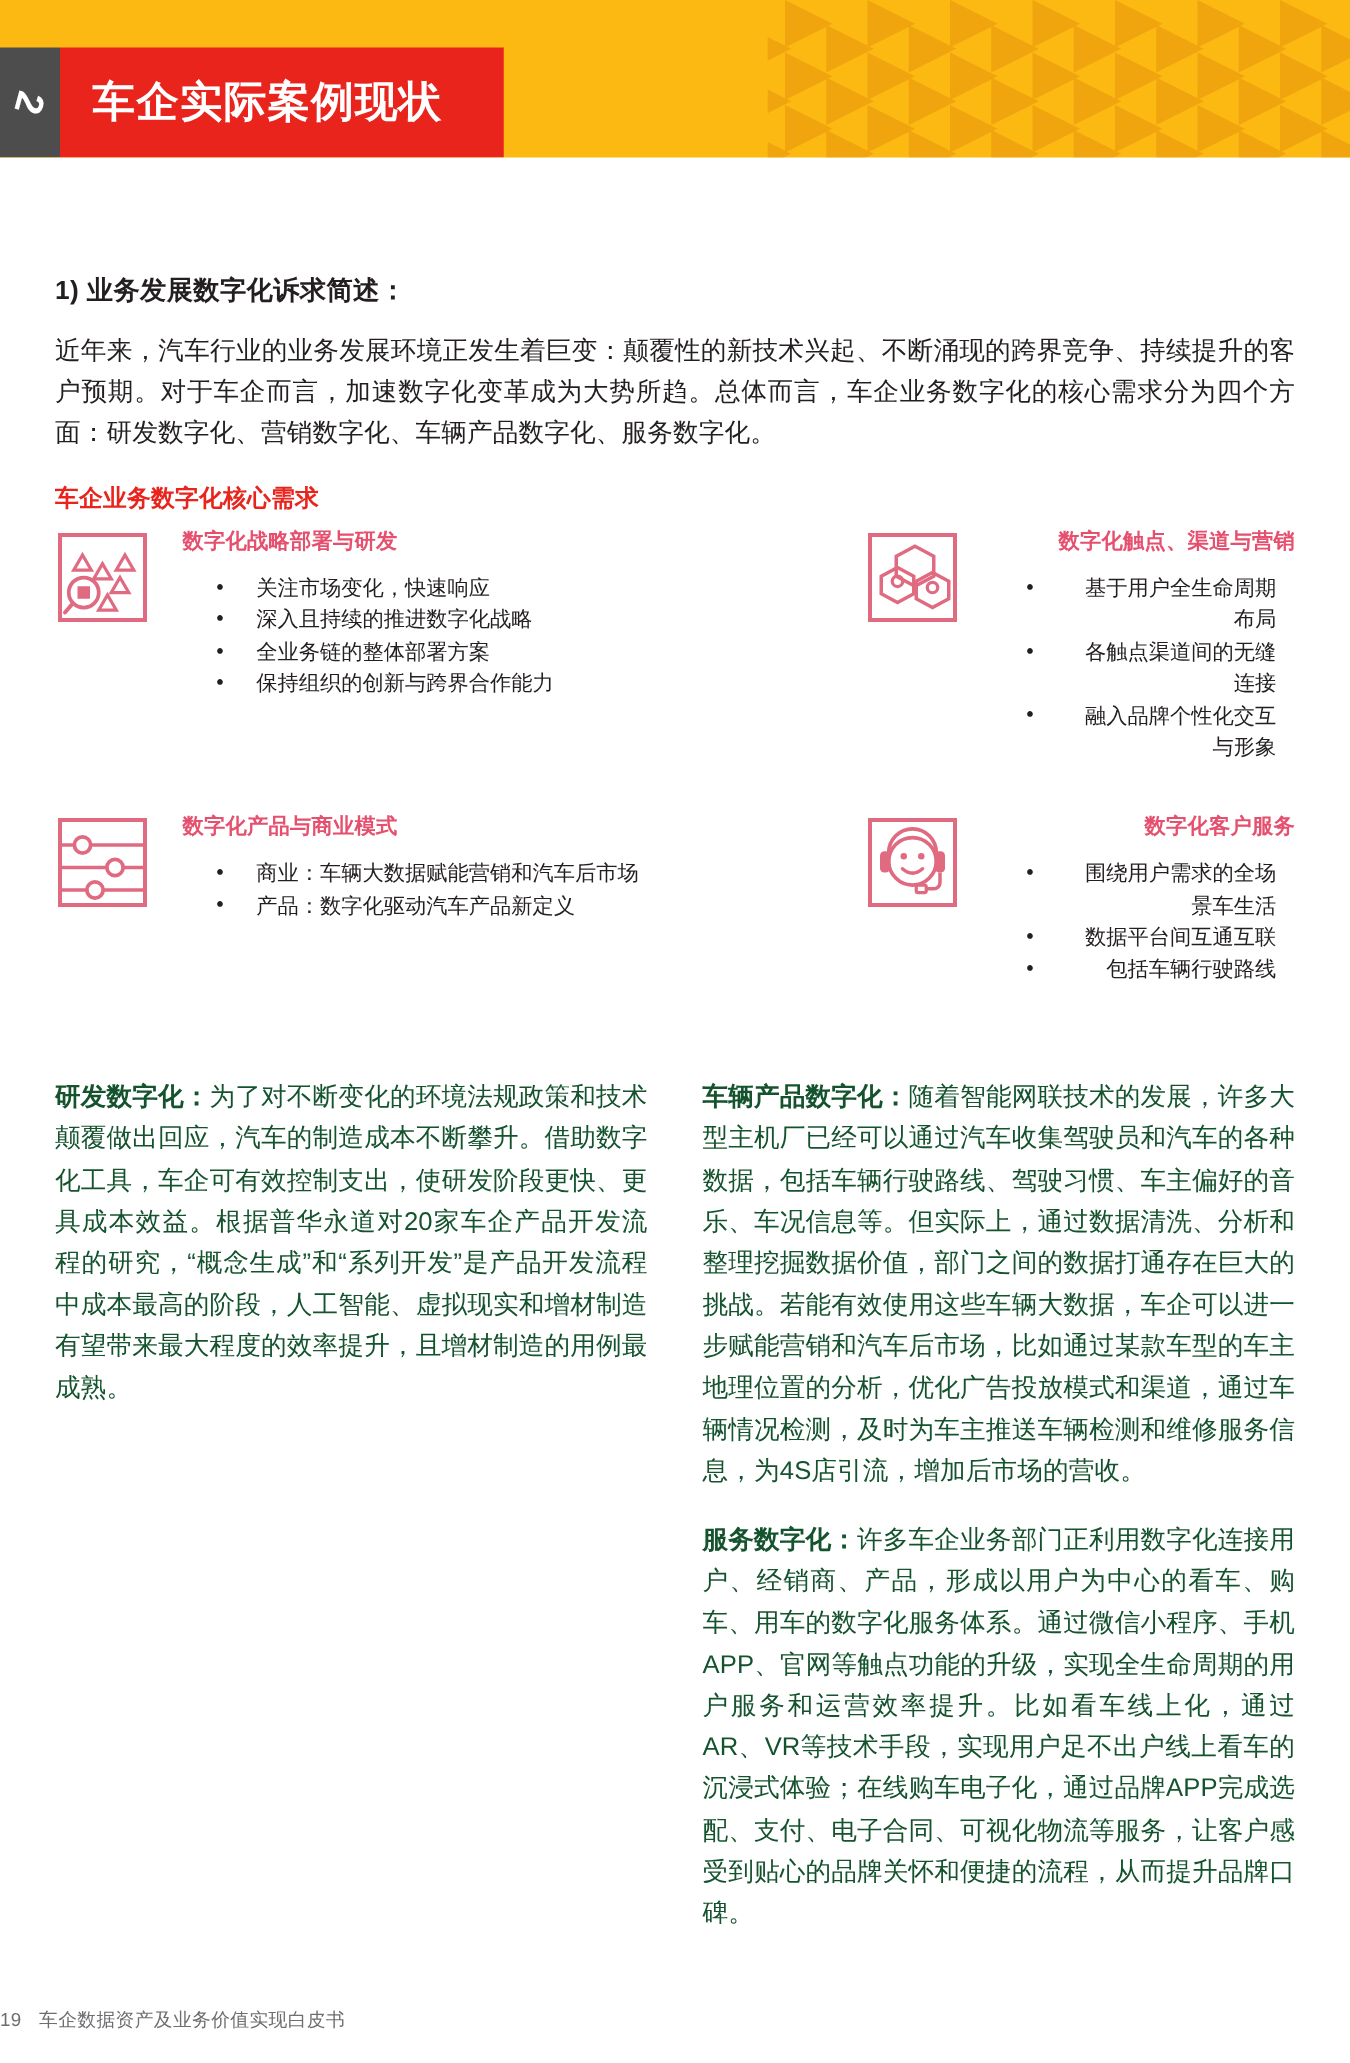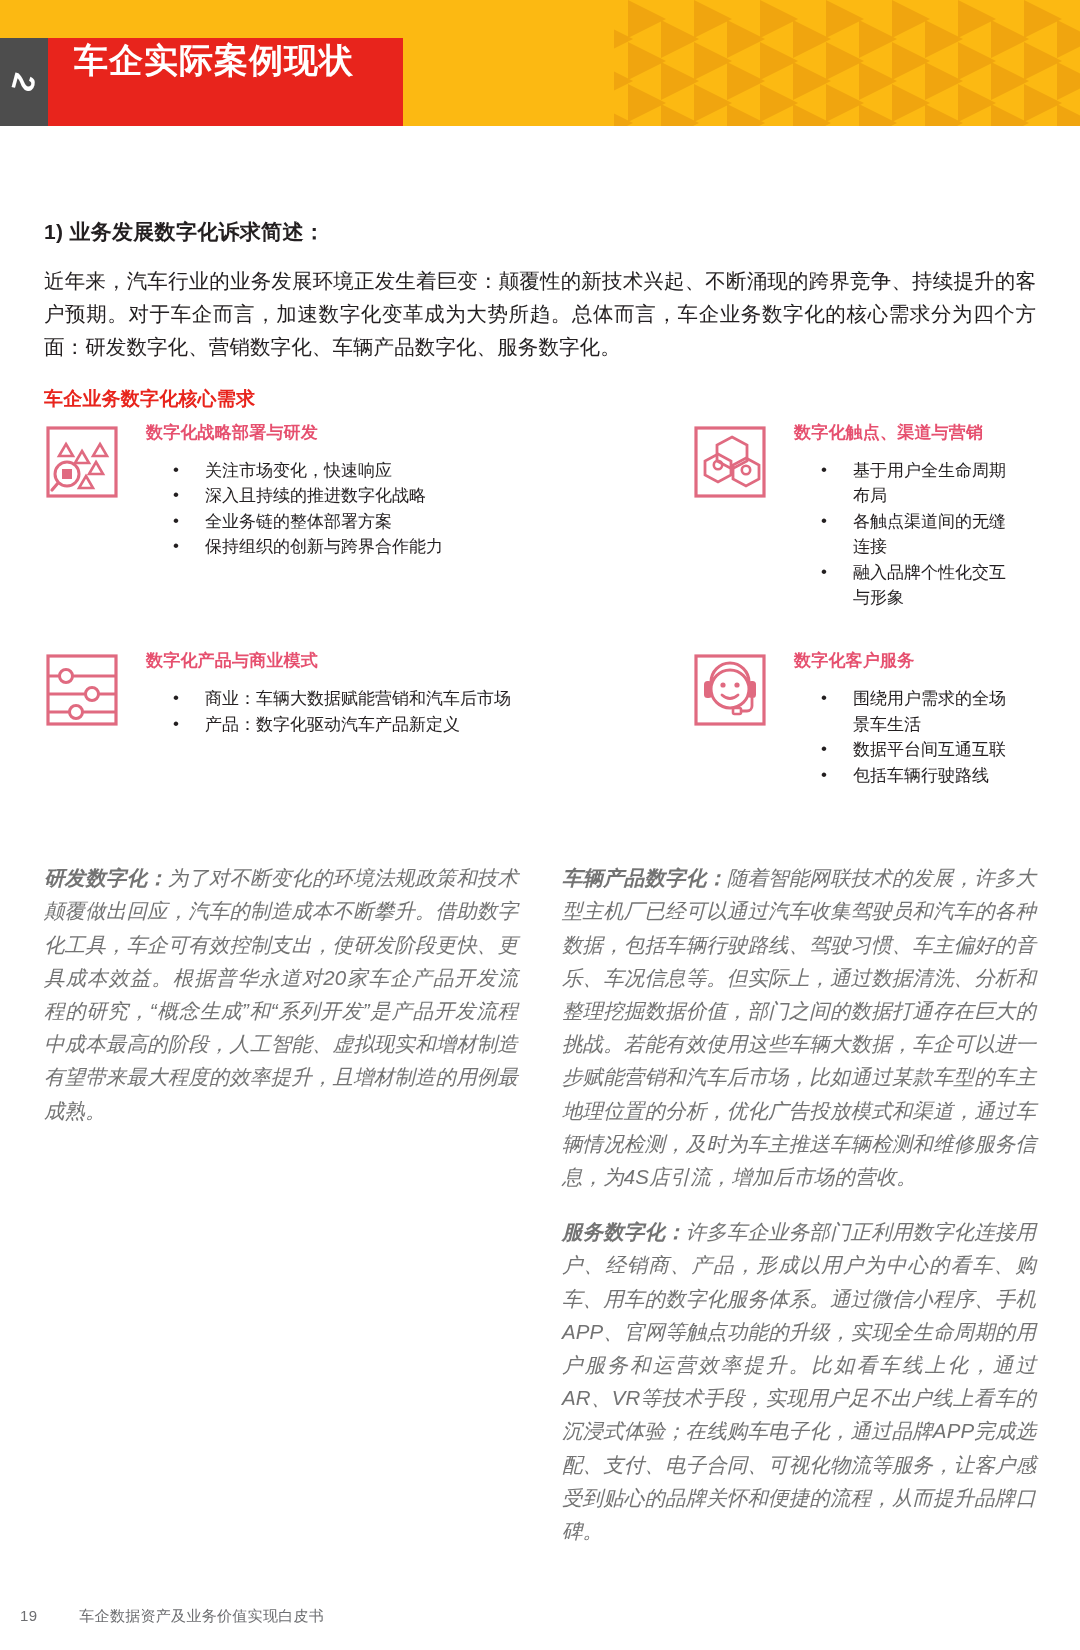--- a/index.html
+++ b/index.html
@@ -54,21 +54,21 @@
     font-family: "Liberation Sans", sans-serif;
   }
   .header-title-box {
     position: absolute;
     left: 48px;
     top: 38px;
     width: 355px;
     height: 88px;
     background: #e8241c;
     display: flex;
-    align-items: flex-start;
+    align-items: center;
   }
   .header-title {
     color: #ffffff;
     font-size: 34px;
     font-weight: 700;
     letter-spacing: 1px;
     margin-left: 26px;
     font-family: "DejaVu Sans", "Liberation Sans", sans-serif;
   }
 
@@ -112,21 +112,21 @@
     display: grid;
     grid-template-columns: 570px 1fr;
     grid-template-rows: auto auto;
     row-gap: 22px;
     margin-top: 8px;
   }
   .need-cell {
     display: flex;
     align-items: flex-start;
   }
-  .need-cell.right { padding-left: 78px; }
+  .need-cell.right { padding-left: 78px; text-align: right; }
 
   .need-icon {
     flex: 0 0 auto;
     width: 76px;
     height: 76px;
     margin-top: 4px;
   }
   .need-icon svg { display: block; width: 76px; height: 76px; }
 
   .need-text {
@@ -168,40 +168,37 @@
     grid-template-columns: 1fr 1fr;
     column-gap: 44px;
     margin-top: 58px;
   }
   .col p {
     font-size: 20.5px;
     line-height: 1.62;
     margin: 0 0 22px 0;
     text-align: justify;
     letter-spacing: 0.1px;
-    color: #737373;
-    font-style: italic;
+    color: #14532d;
   }
   .col p:last-child { margin-bottom: 0; }
   .col b { font-weight: 700; }
 
   
   .footer {
     position: absolute;
     left: 0;
     bottom: 24px;
     width: 892px;
-    padding-left: 20px;
     box-sizing: border-box;
     display: flex;
     align-items: baseline;
     color: #6d6e71;
     font-size: 15px;
     letter-spacing: 0.3px;
-    gap: 28px;
   }
   .footer .pagenum { margin-right: 14px; }
 </style>
 </head>
 <body>
 
 <div class="header">
   <div class="header-pattern">
     <svg width="466" height="126" viewBox="0 0 466 126" xmlns="http://www.w3.org/2000/svg">
       <g fill="#f0a50f">

